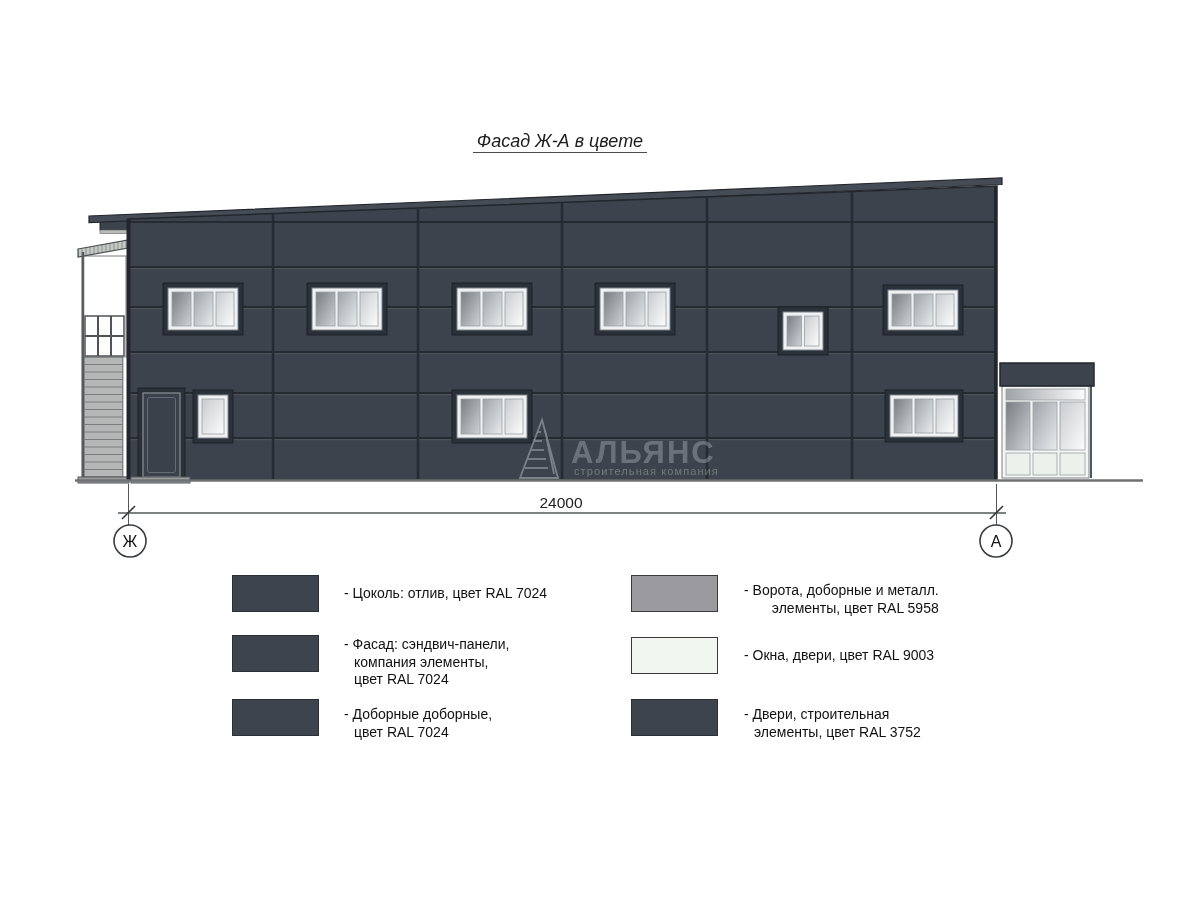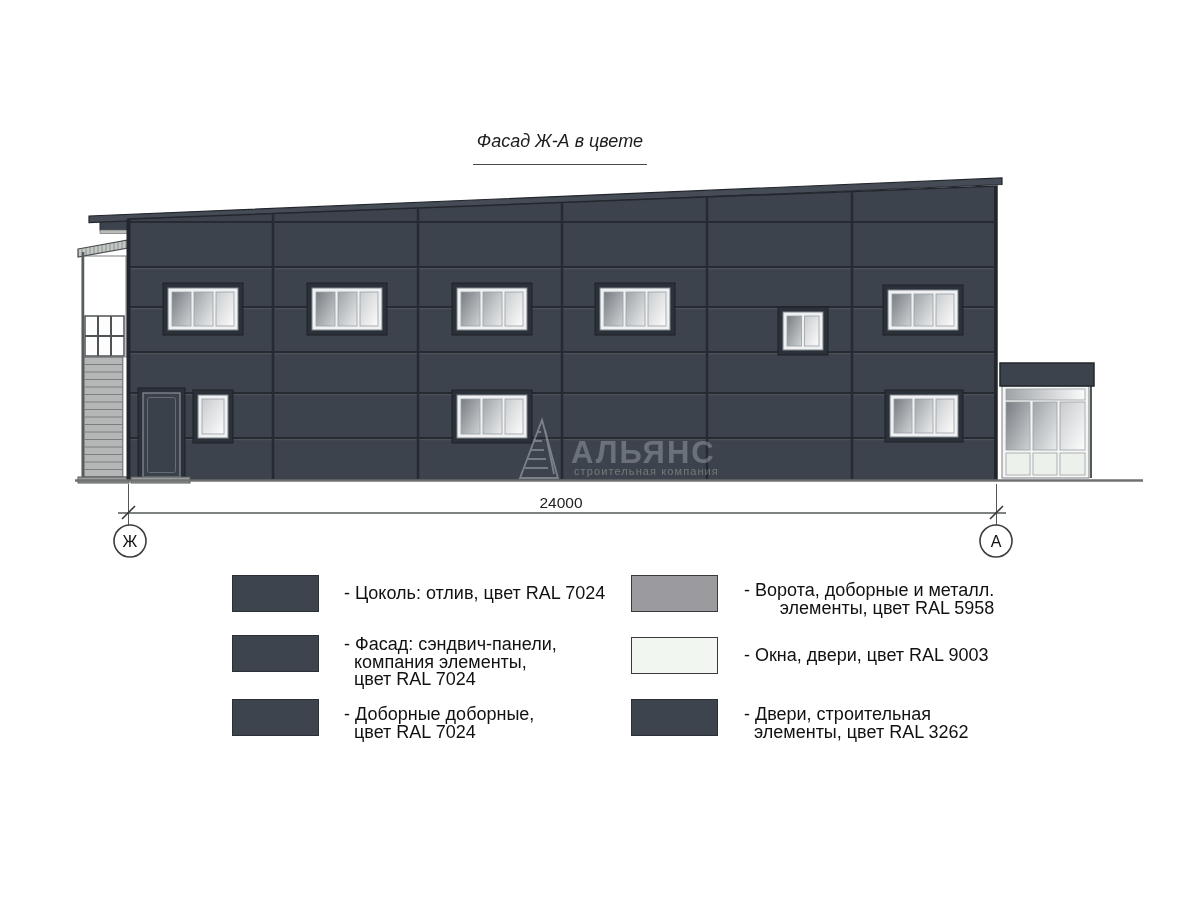--- a/index.html
+++ b/index.html
@@ -12,21 +12,21 @@
   svg{position:absolute;left:0;top:0;}
   .drawing-title{
     position:absolute;left:400px;top:130px;width:320px;
     text-align:center;
   }
   .drawing-title span{
     display:inline-block;
     font:italic 18px/22px "Liberation Sans", sans-serif;
     color:#1c1c1c;
     border-bottom:1.6px solid #4a4a4a;
-    padding:0 4px 12px 4px;
+    padding:0 4px 0 4px;
   }
   
   .wm-name{
     position:absolute;left:571px;top:435px;width:130px;
     font-family:Liberation Sans, sans-serif;font-weight:bold;
     font-size:31px;letter-spacing:2px;
     color:rgba(215,222,228,0.30);
     white-space:nowrap;
   }
   .wm-tagline{
@@ -36,21 +36,21 @@
     color:rgba(196,214,196,0.38);
     white-space:nowrap;
   }
   
   .swatch{position:absolute;width:87px;height:37px;box-sizing:border-box;}
   .sw-dark{background:#3e444e;border:1px solid #2b3037;}
   .sw-gray{background:#9b9b9f;border:1.5px solid #3a3a3a;}
   .sw-light{background:#f1f6f0;border:1.5px solid #3a3a3a;}
   .legend-text{
     position:absolute;
-    font-size:18px;line-height:17.5px;color:#111;
+    font-size:14px;line-height:17.5px;color:#111;
     white-space:nowrap;
   }
   .legend-text .cont{padding-left:10px;}
 </style>
 </head>
 <body>
 
 <div class="stage">
 
   <svg width="1200" height="900" viewBox="0 0 1200 900">
@@ -297,17 +297,17 @@
     </div>
 
     <div class="swatch sw-light" style="left:631px;top:637px;"></div>
     <div class="legend-text" style="left:744px;top:647px;text-align:right;">
       <div>- Окна, двери, цвет RAL 9003</div>
     </div>
 
     <div class="swatch sw-dark" style="left:631px;top:699px;"></div>
     <div class="legend-text" style="left:744px;top:706px;">
       <div>- Двери, строительная</div>
-      <div class="cont">элементы, цвет RAL 3262</div>
+      <div class="cont">элементы, цвет RAL 3752</div>
     </div>
   </div>
 
 </div>
 
 </body></html>

